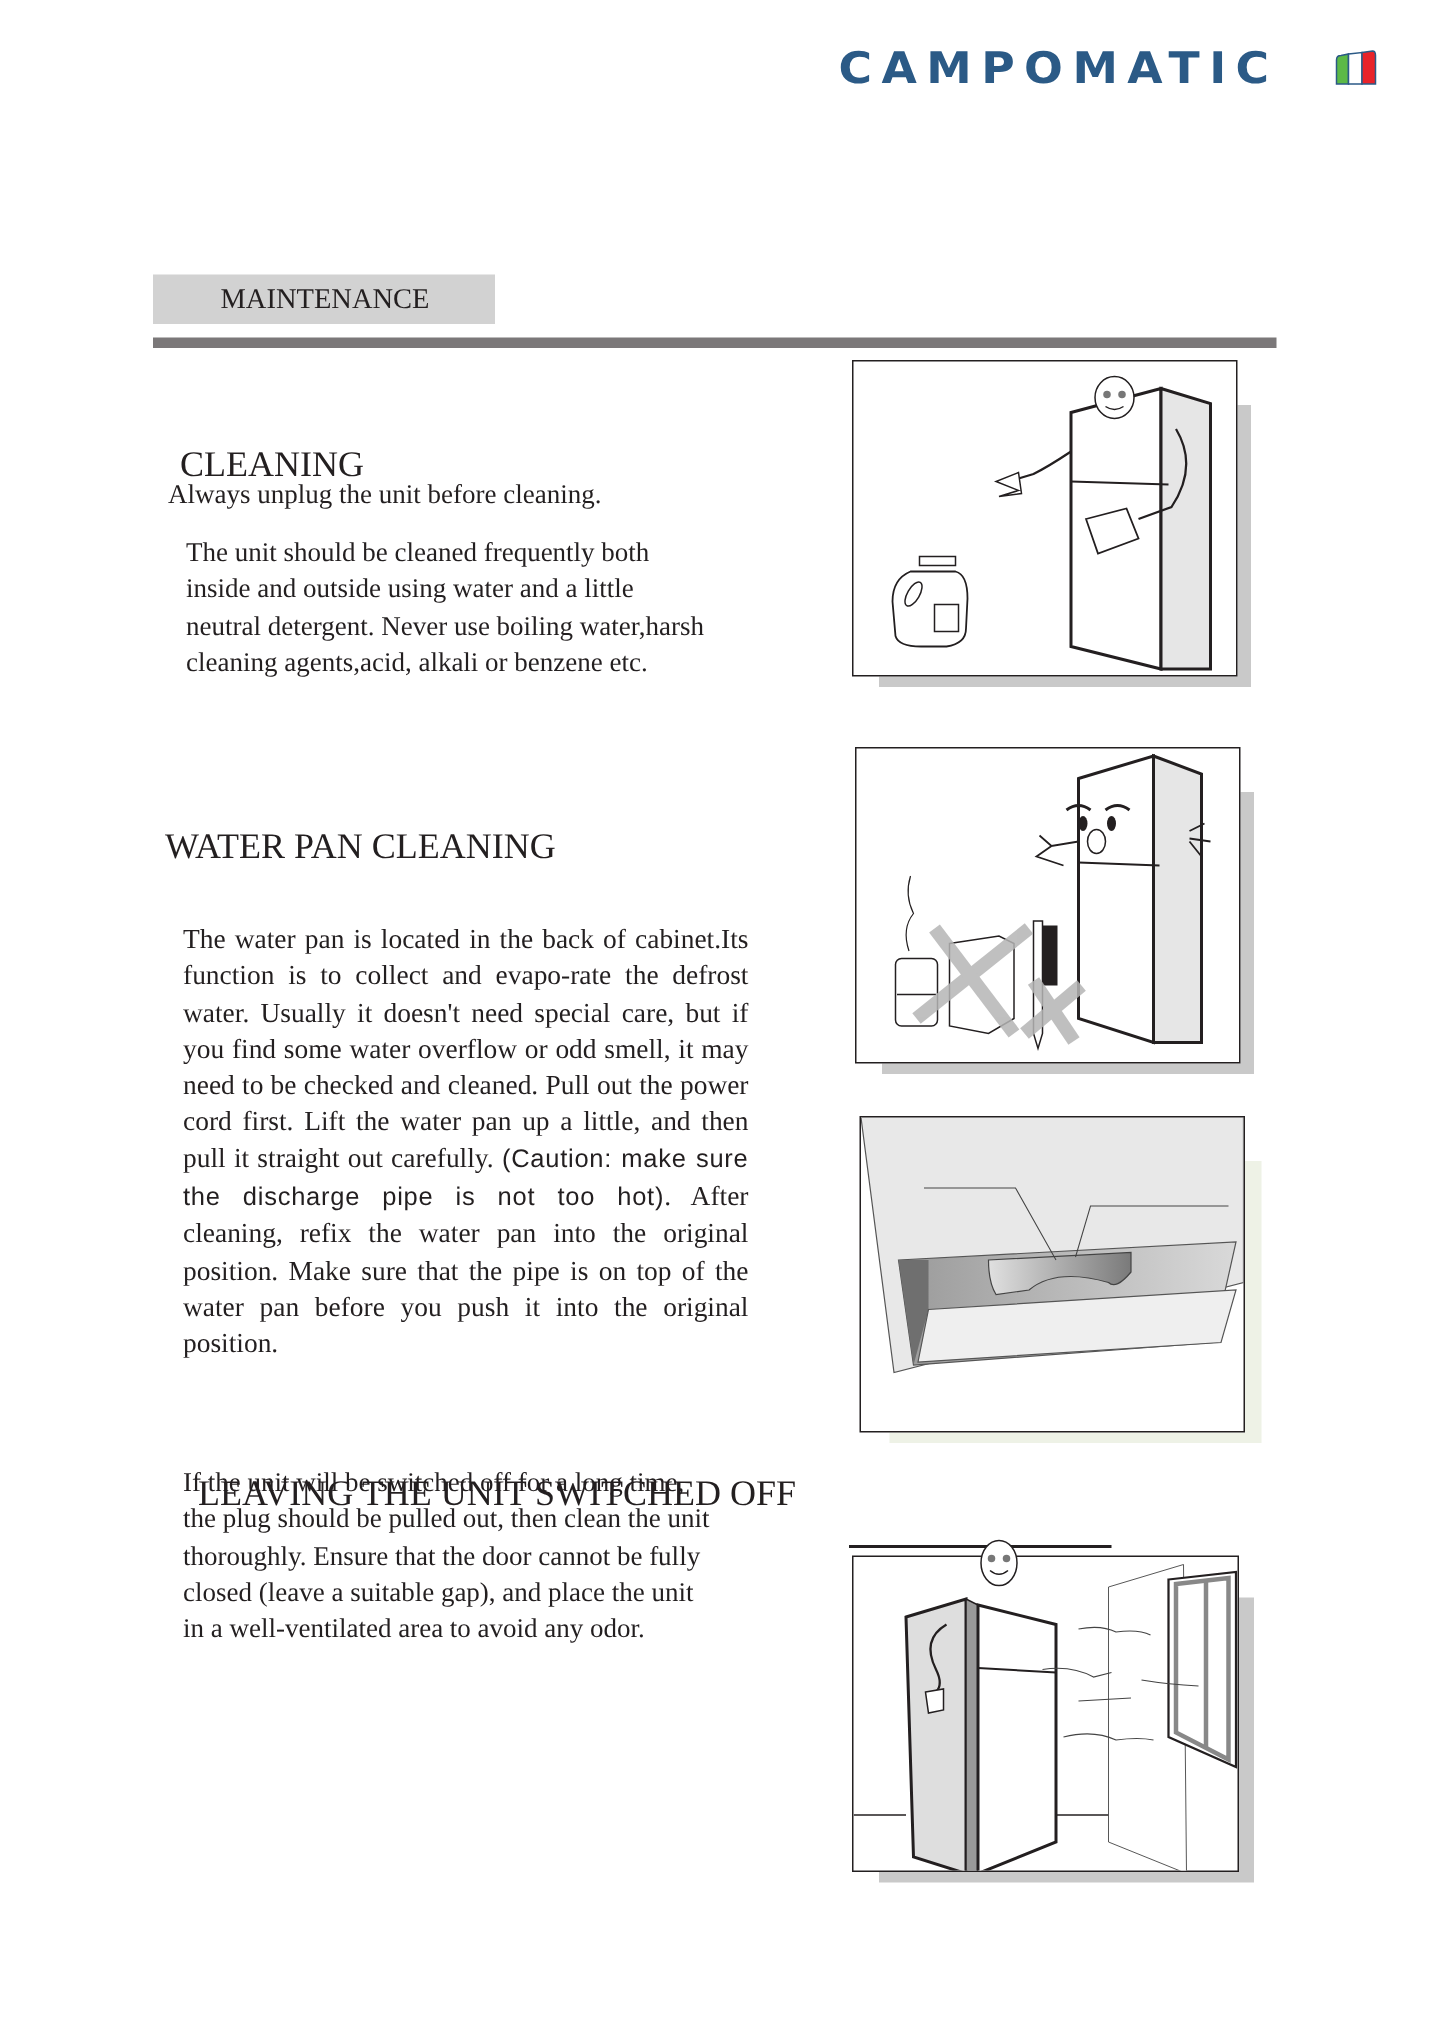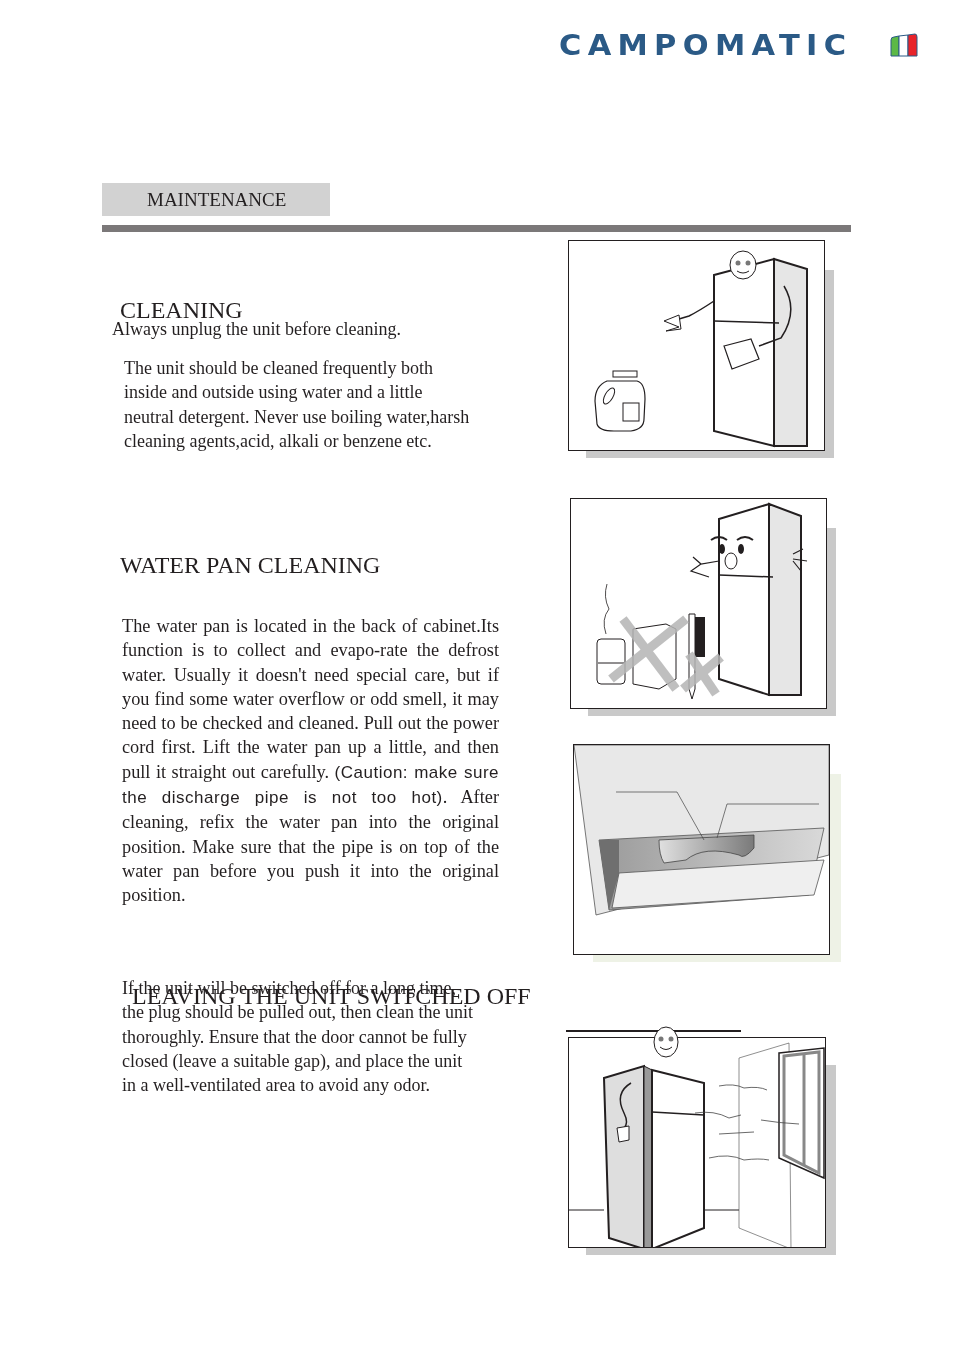--- a/index.html
+++ b/index.html
@@ -65,21 +65,21 @@
       <path d="M155 105 L182 98 L190 118 L163 128 Z" fill="#fff" stroke="#231f20" stroke-width="1.2"></path>
 
       <rect x="44" y="130" width="24" height="6" fill="#fff" stroke="#231f20"></rect>
       <path d="M38 140 Q26 145 26 160 L28 183 Q30 190 45 190 L62 190 Q75 188 75 178 L76 158 Q76 142 68 140 Z" fill="#fff" stroke="#231f20" stroke-width="1.2"></path>
       <ellipse cx="40" cy="155" rx="4" ry="9" transform="rotate(30 40 155)" fill="none" stroke="#231f20"></ellipse>
       <rect x="54" y="162" width="16" height="18" fill="none" stroke="#231f20"></rect>
     </svg>
   </div>
 </div>
 
-<h2 style="left:120px; top:552px;">WATER PAN CLEANING</h2>
+<h2 style="left:110px; top:552px;">WATER PAN CLEANING</h2>
 <div class="para just" style="left:122px; top:614px; width:377px; font-size:18.3px;">
   <span>The water pan is located in the back of cabinet.Its function is to collect and evapo-rate the defrost water. Usually it doesn't need special care, but if you find some water overflow or odd smell, it may need to be checked and cleaned. Pull out the power cord first. Lift the water pan up a little, and then pull it straight out carefully.</span>
   <span class="sans">(Caution: make sure the discharge pipe is not too hot)</span><span>. After cleaning, refix the water pan into the original position. Make sure that the pipe is on top of the water pan before you push it into the original position.</span>
 </div>
 
 <div class="fig" style="left:570px; top:498px;">
   <div class="shadow" style="left:18px; top:30px; width:248px; height:188px;"></div>
   <div class="frame" style="left:0; top:0; width:257px; height:211px;">
     <svg width="257" height="211" viewBox="0 0 257 211">
       <path d="M148 20 L198 5 L198 196 L148 180 Z" fill="#fff" stroke="#231f20" stroke-width="2"></path>

